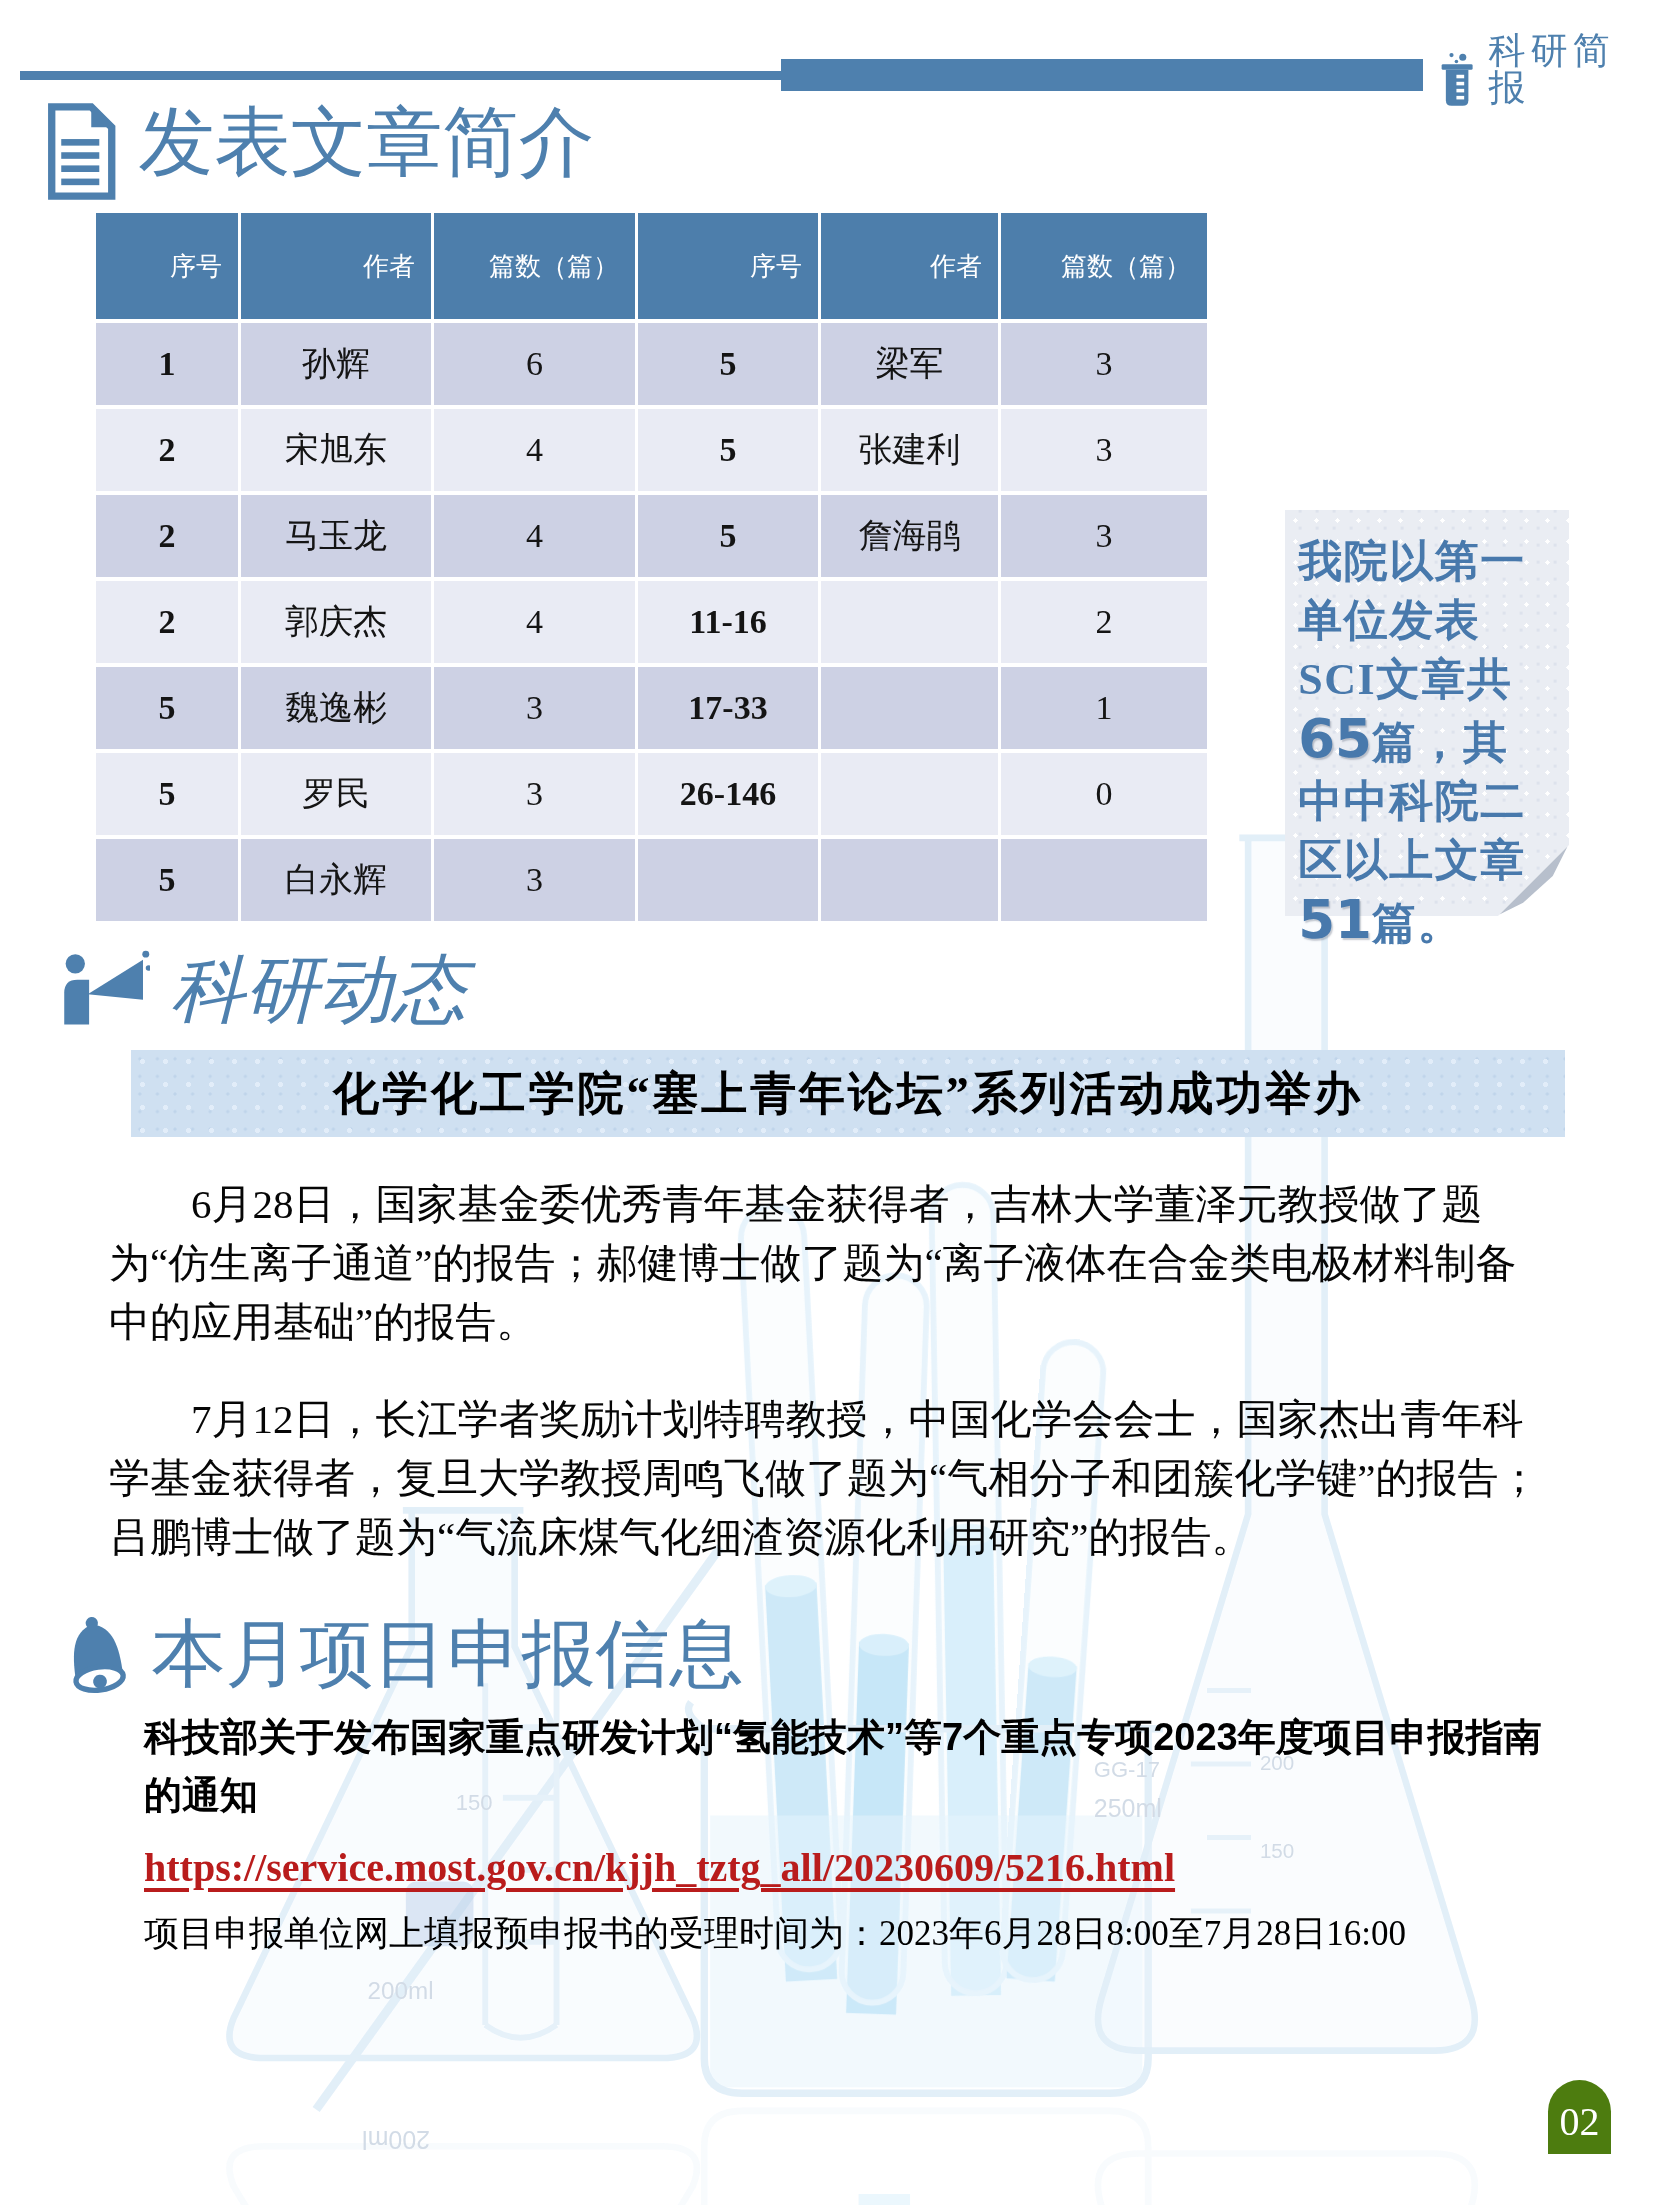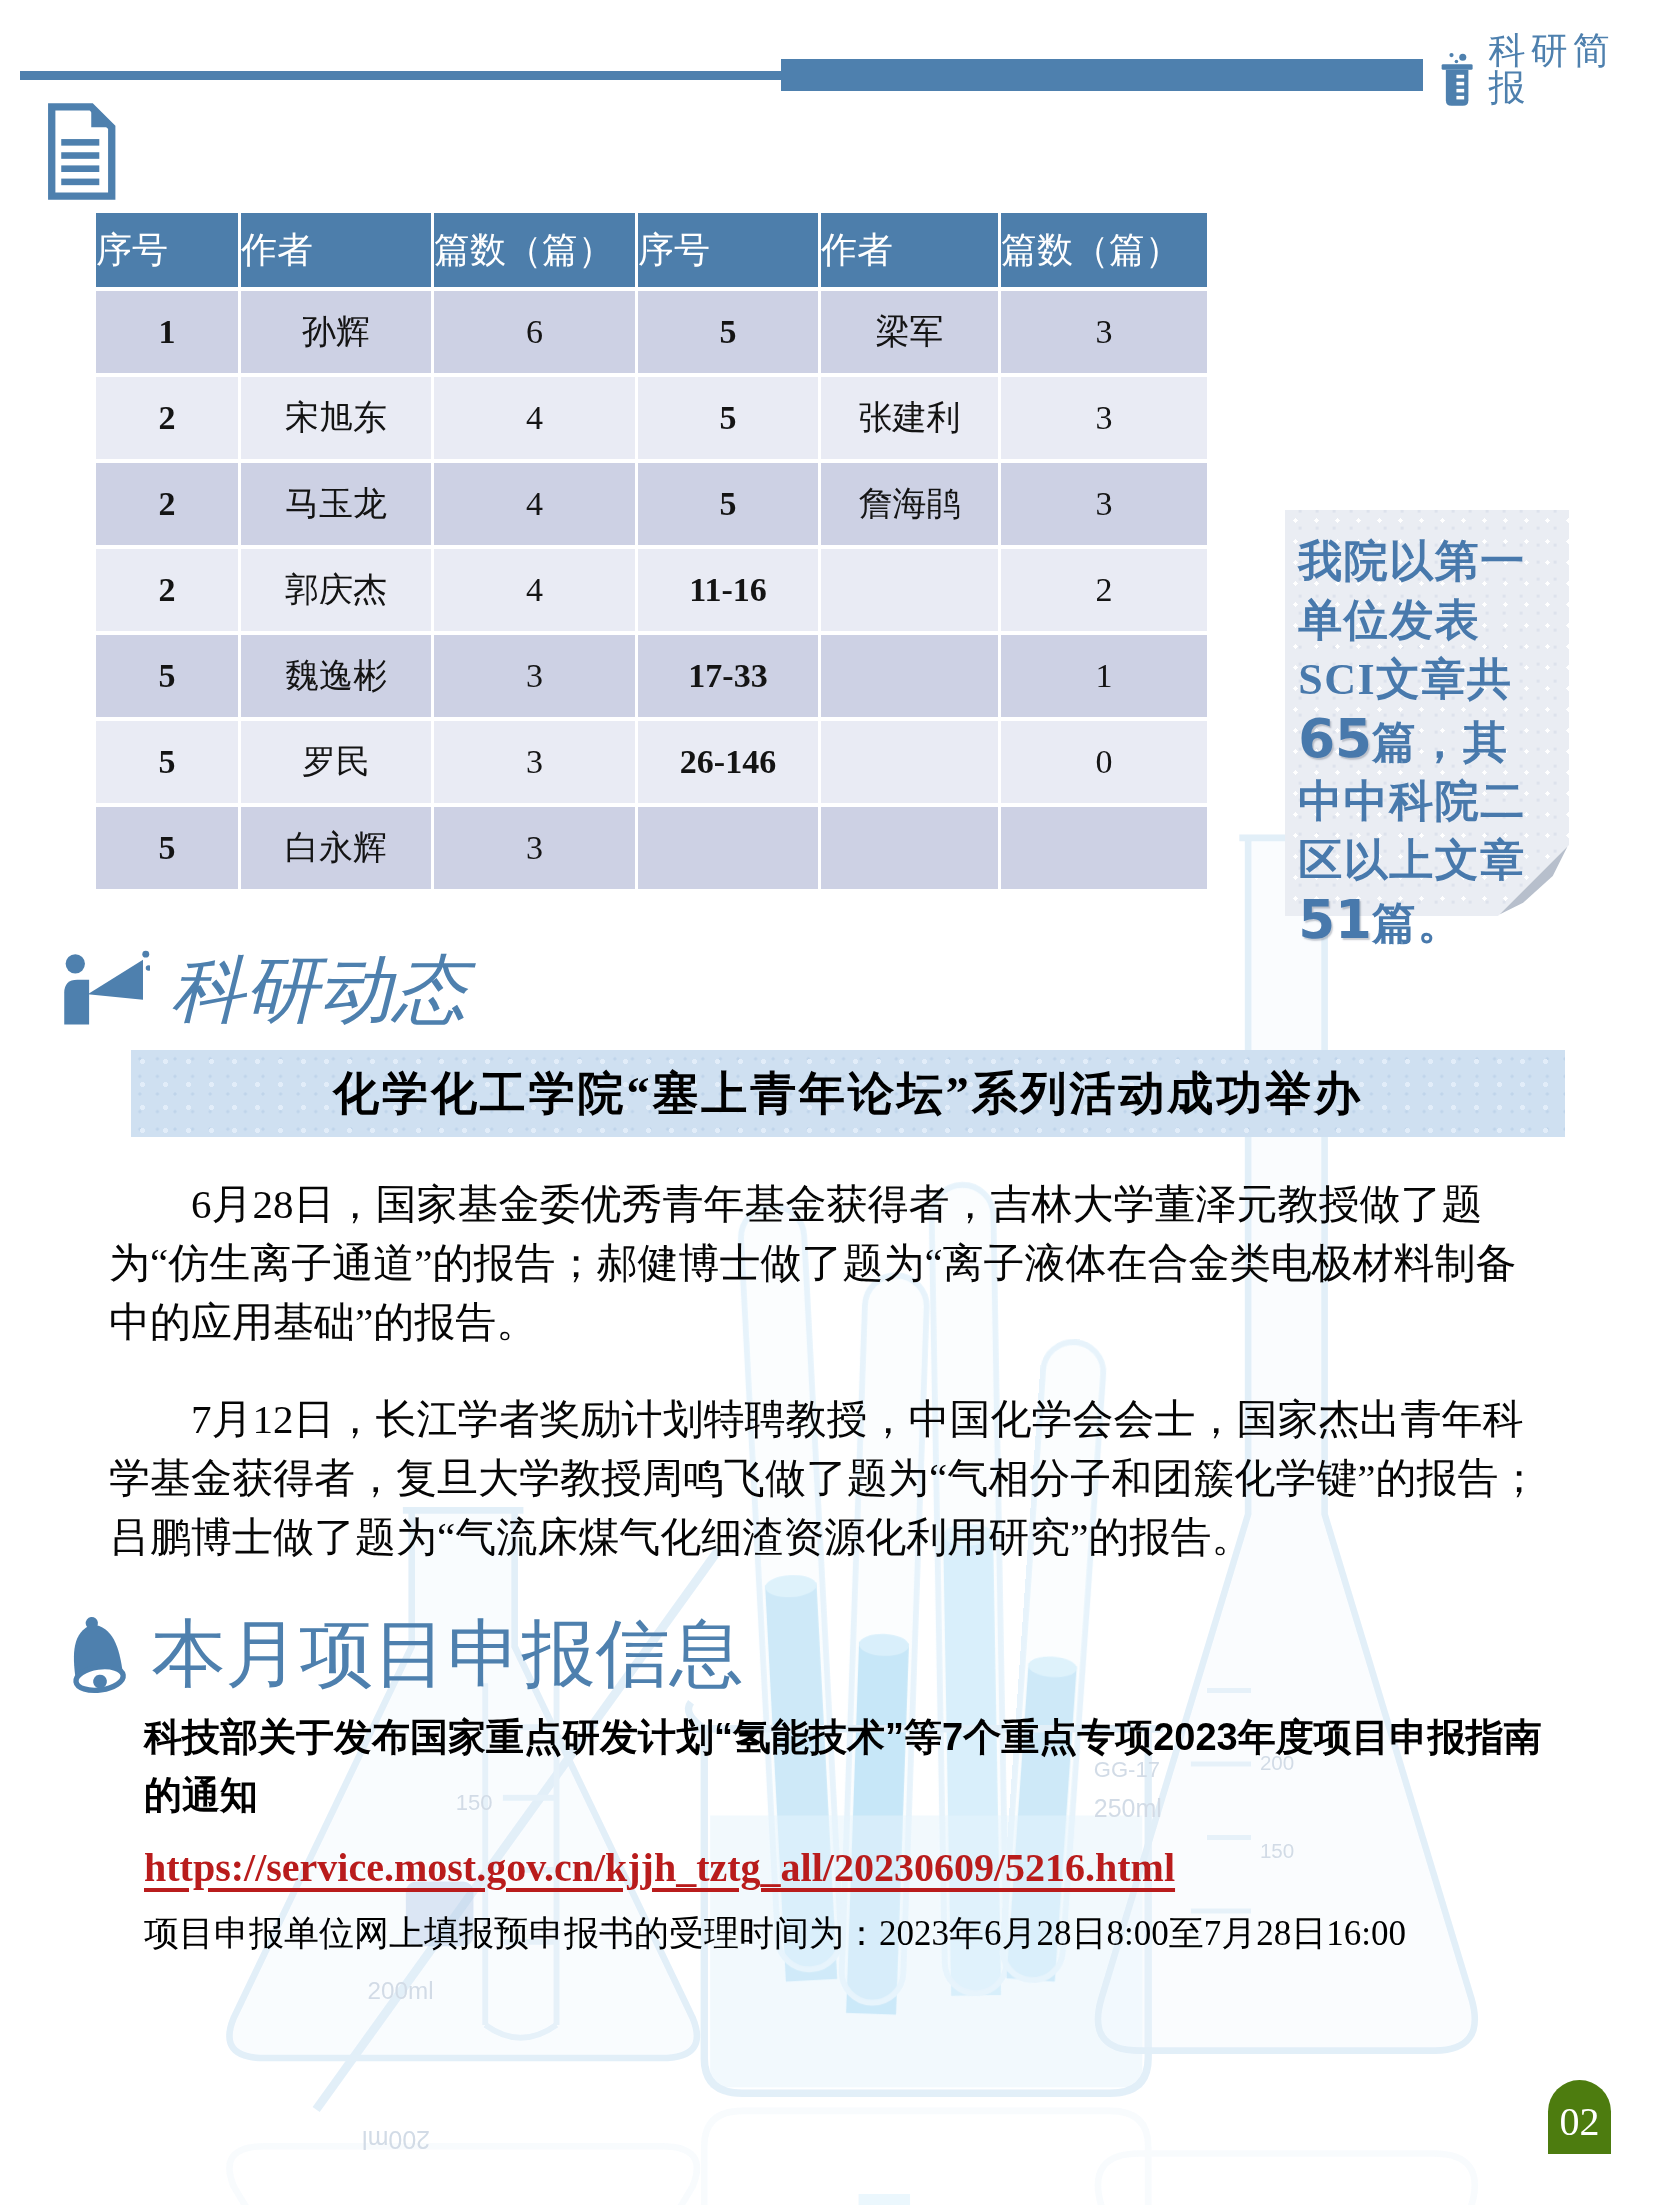--- a/index.html
+++ b/index.html
@@ -15,22 +15,22 @@
   .sec{display:flex;align-items:flex-start;gap:20.6px;}
   .sec-label{color:#4e80ae;line-height:1.1;}
   .sec1{left:44px;top:101px;}
   .sec1 .sec-label{font-size:76px;}
   .sec2{left:60px;top:950px;font-style:italic;}
   .sec2 .sec-label{font-size:74px;}
   .sec3{left:62px;top:1614px;}
   .sec3 .sec-label{font-size:74px;}
   
   #authors-table{left:93px;top:209px;border-collapse:separate;border-spacing:3.7px 4.4px;table-layout:fixed;}
-  #authors-table th{background:#4d7eab;color:#ffffff;font-weight:normal;font-size:36px;height:74px;
-                    text-align:left;vertical-align:middle;padding:0;}
+  #authors-table th{background:#4d7eab;color:#ffffff;font-weight:normal;font-size:26px;height:74px;
+                    text-align:right;vertical-align:middle;padding:16px;}
   #authors-table td{font-size:34px;color:#141414;height:82px;text-align:center;vertical-align:middle;padding:0;}
   #authors-table tr.dark td{background:#cdd1e4;}
   #authors-table tr.light td{background:#e9ebf4;}
   #authors-table td:first-child,#authors-table td:nth-child(4){font-weight:bold;}
   
   .note{left:1285px;top:510px;width:284px;height:406px;background-color:#eaedf3;
         background-image:radial-gradient(#ffffff 14%,transparent 15%),radial-gradient(#dde2ec 12%,transparent 13%);
         background-size:21px 21px,17px 17px;background-position:0 0,6.6px 9.6px;
         padding:22px 16px 0 13.2px;box-sizing:border-box;
         color:#4879ac;font-weight:bold;font-size:44px;line-height:59px;letter-spacing:1.5px;}
@@ -172,20 +172,21 @@
     <svg width="74" height="101" viewBox="0 0 100 138">
       <path d="M10 8 H64 L92 36 V130 H10 Z" fill="#ffffff" stroke="#4e80ae" stroke-width="10"></path>
       <polygon points="64,8 92,36 64,36" fill="#4e80ae"></polygon>
       <g fill="#4e80ae">
         <rect x="23" y="52" width="52" height="9"></rect>
           <rect x="23" y="70" width="52" height="9"></rect>
         <rect x="23" y="88" width="52" height="9"></rect>
           <rect x="23" y="106" width="52" height="9"></rect>
       </g>
     </svg>
+    <span class="sec-label">发表文章简介</span>
   </div>
 
   <table id="authors-table" class="layer">
     <colgroup>
       <col style="width:142px">
         <col style="width:190px">
         <col style="width:201px">
       <col style="width:180px">
         <col style="width:177px">
         <col style="width:206px">

